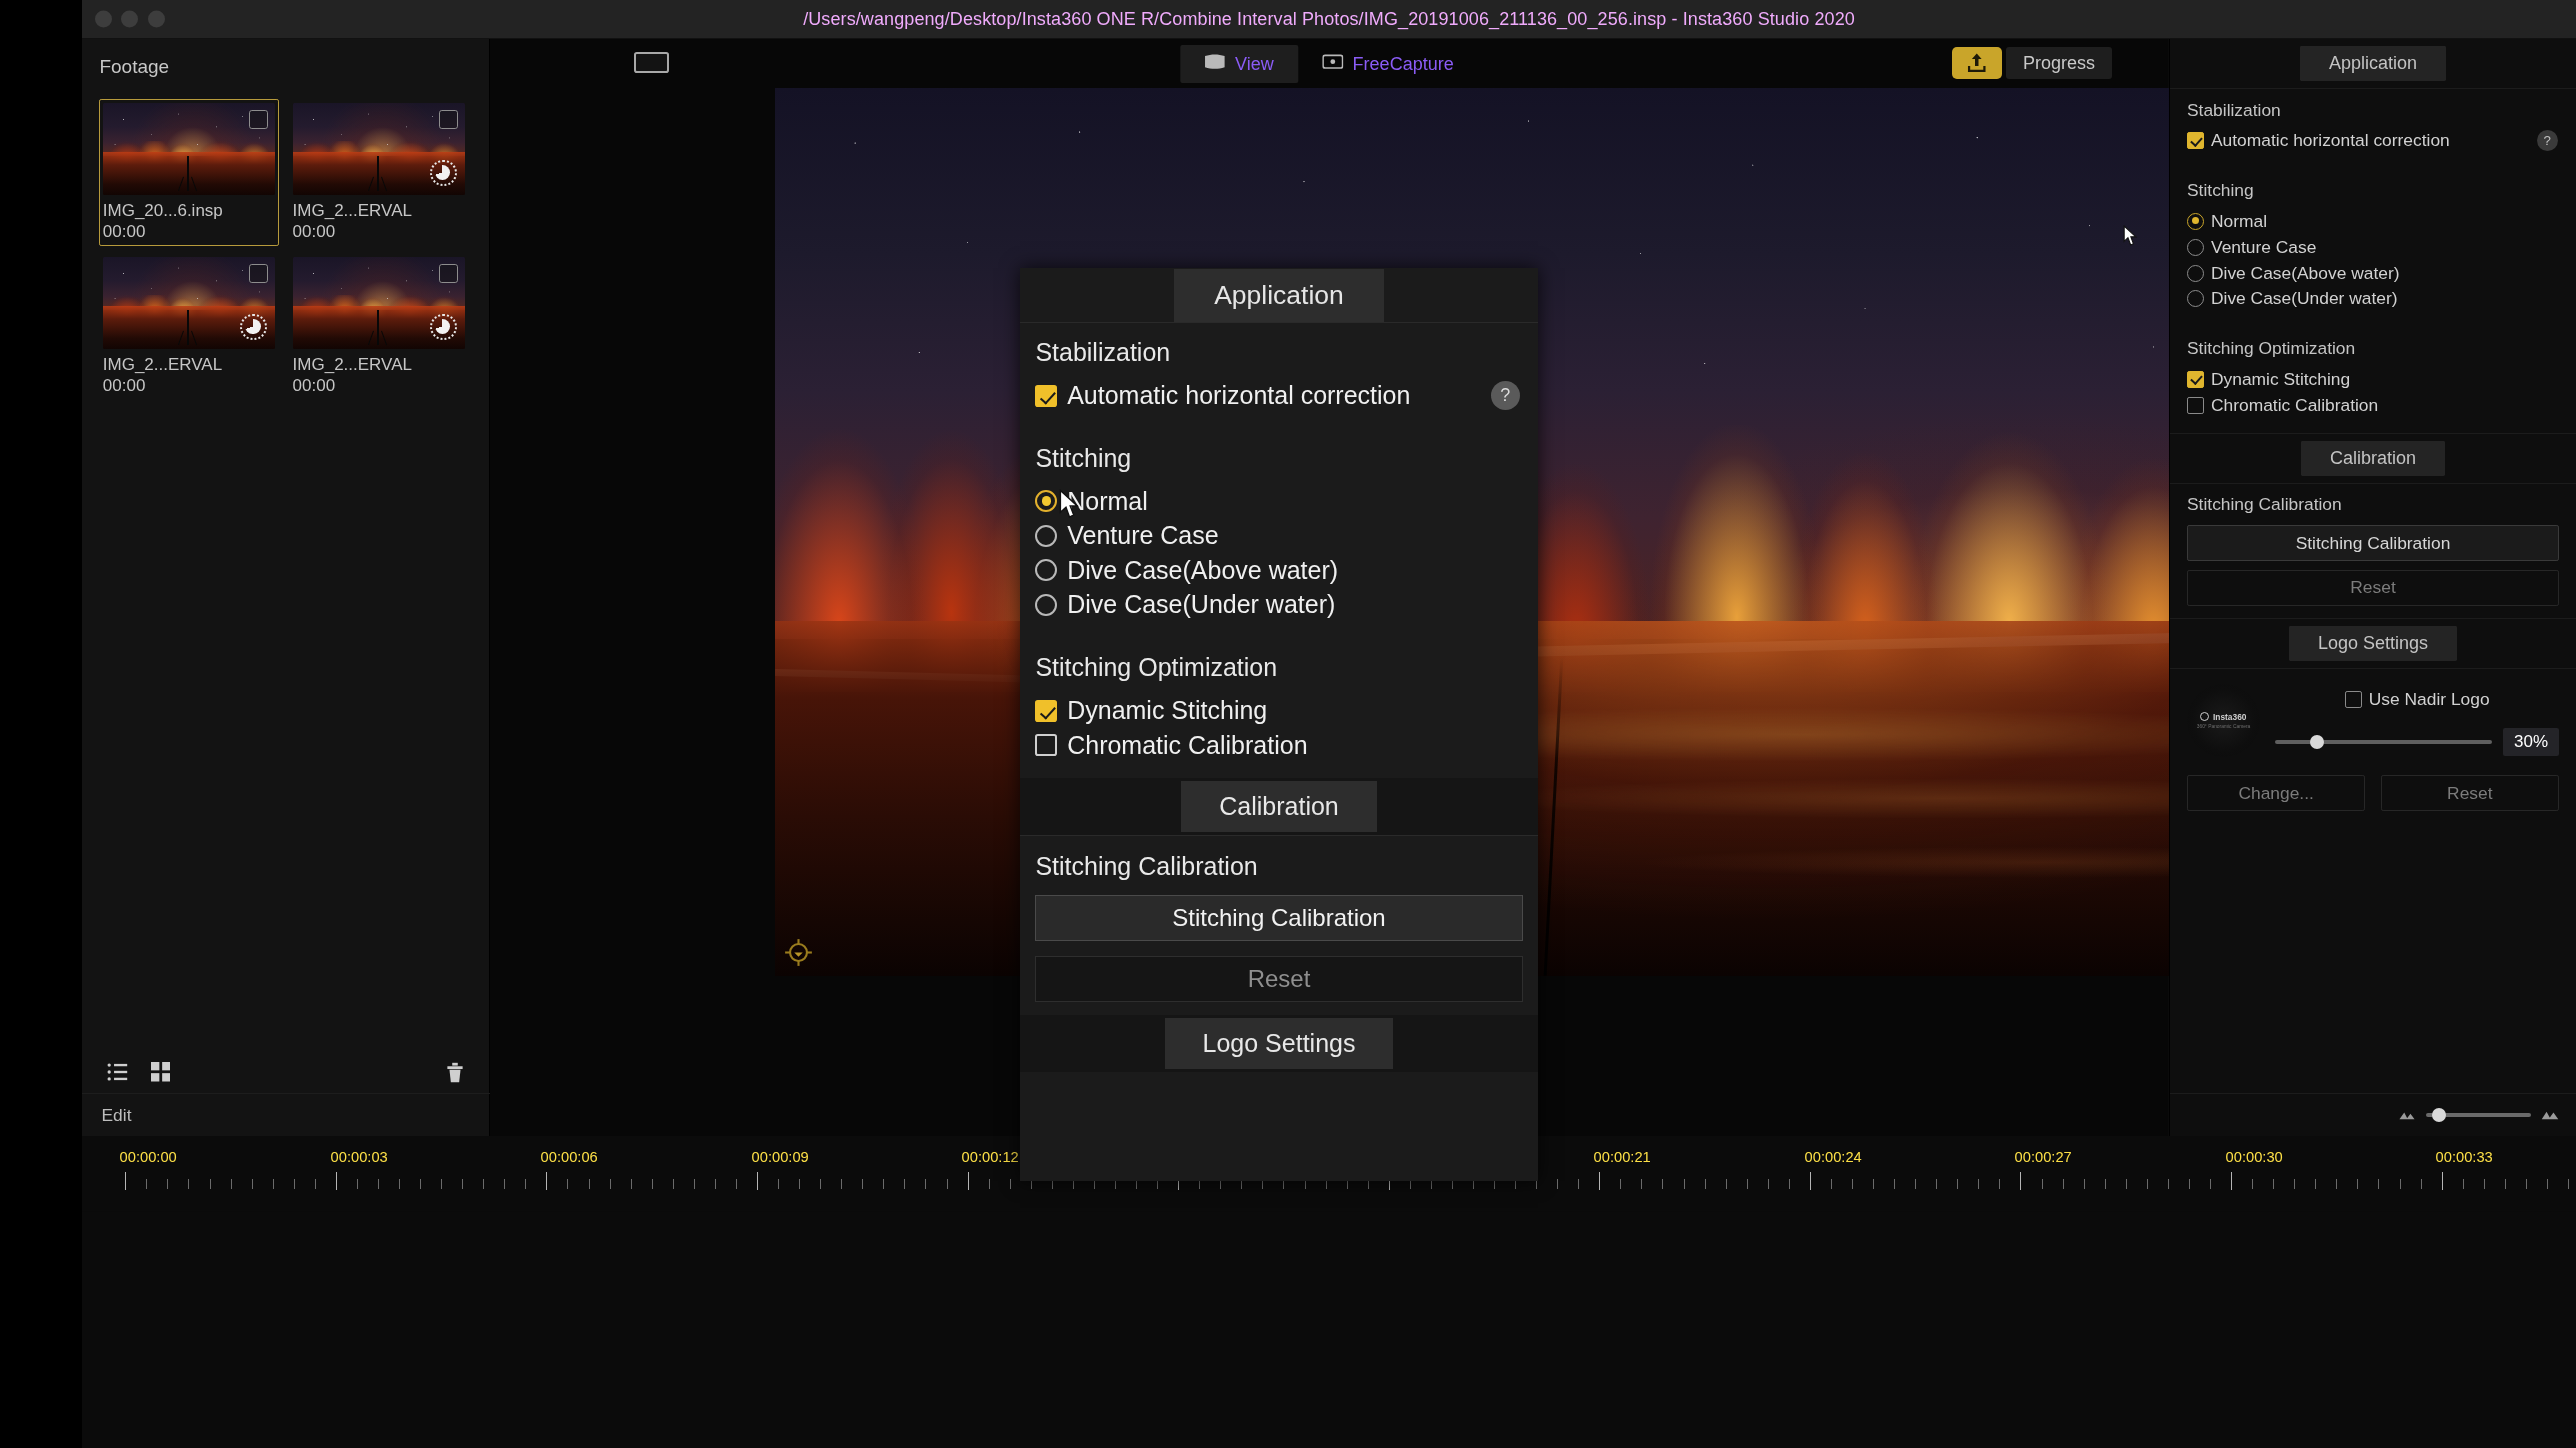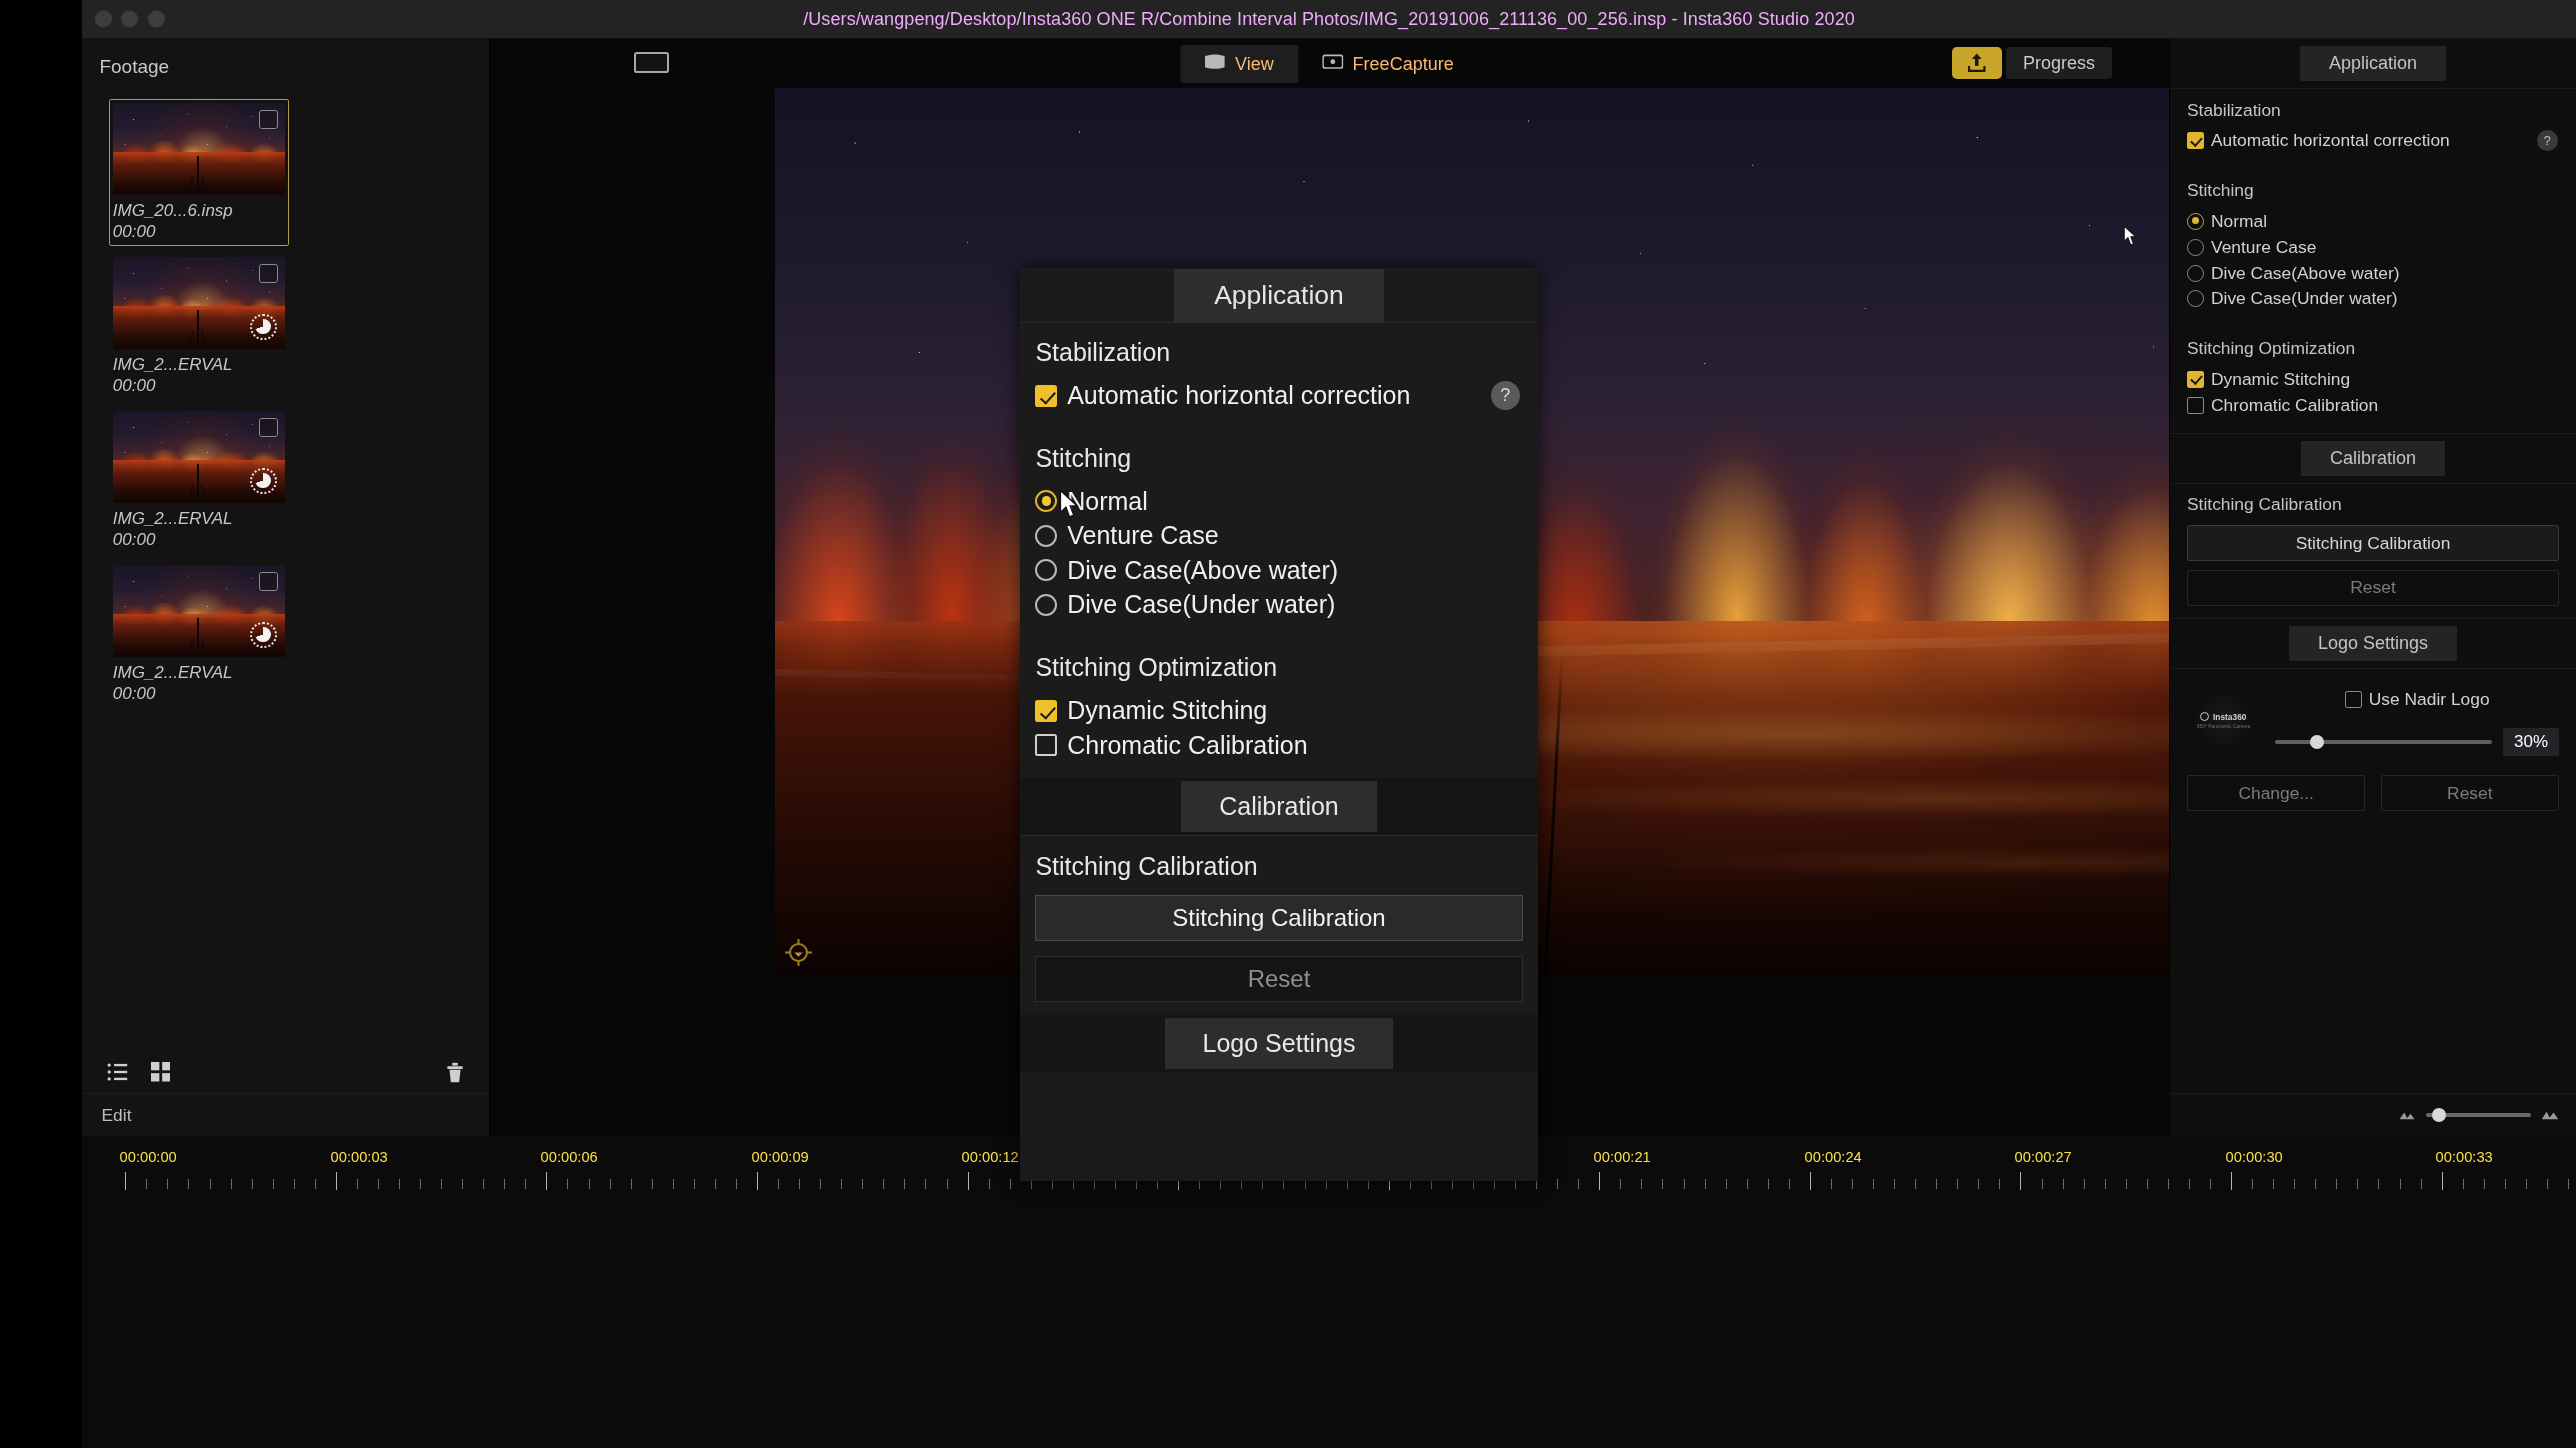--- a/index.html
+++ b/index.html
@@ -32,21 +32,21 @@
 
   
   .appbody { position:absolute; left:0; top:39px; width:2494px; height:1097px; background:#0b0b0b; }
 
   
   .footage-panel {
     position:absolute; left:0; top:0; width:408px; height:100%;
     background:#131313; border-right:0.7px solid #000;
   }
   .footage-title { color:#c8c8c8; font-size:19px; padding:17.4px 0 0 17.4px; }
-  .thumb-grid { position:absolute; top:60px; left:0; width:408px; padding:0 27px; display:flex; flex-wrap:wrap; gap:0 9.8px;font-style:italic; }
+  .thumb-grid { position:absolute; top:60px; left:0; width:408px; padding:0 17px; display:flex; flex-wrap:wrap; gap:0 9.8px; }
   .thumb-cell { width:180px; margin-bottom:7px; padding:2.8px; border:1.4px solid transparent; border-radius:2.1px; }
   .thumb-cell.selected { border-color:#b89b3c; }
   .thumb-img {
     position:relative; width:100%; height:92px; border-radius:1.4px; overflow:hidden;
     background:#120a08;
   }
   .sky {
     position:absolute; left:0; top:0; width:100%; height:58%;
     background:
       radial-gradient(circle at 52% 100%, rgba(255,180,80,0.55) 0%, rgba(120,40,20,0.2) 28%, rgba(0,0,0,0) 60%),
@@ -113,21 +113,21 @@
 
   
   .preview { position:absolute; left:408px; top:0; width:1678px; height:100%; background:#070707; }
   .toolbar { position:relative; height:49px; width:100%; }
   .screen-btn {
     position:absolute; left:144px; top:12.6px; width:35px; height:21px;
     border:2.1px solid #a8a8a8; border-radius:2.8px; background:#131313;
   }
   .tabs { position:absolute; left:50%; transform:translateX(-50%); top:6.3px; display:flex; align-items:stretch; }
   .tab {
-    display:flex; align-items:center; gap:9.8px; padding:8.4px 24px; color:#fdba74; font-size:18px;
+    display:flex; align-items:center; gap:9.8px; padding:8.4px 24px; color:#8b5cf6; font-size:18px;
   }
   .tab.active { background:#1e1e1e; border-radius:2.1px; }
   .export-group { position:absolute; right:56px; top:8.4px; display:flex; align-items:stretch; }
   .export-btn {
     background:#c9a52a; border-radius:4.9px; width:50px; height:32px;
     display:flex; align-items:center; justify-content:center;
   }
   .progress-btn {
     background:#1e1e1e; color:#c9c9c9; font-size:18px; padding:0 17px; margin-left:4.2px; border-radius:3px;
     display:flex; align-items:center;

